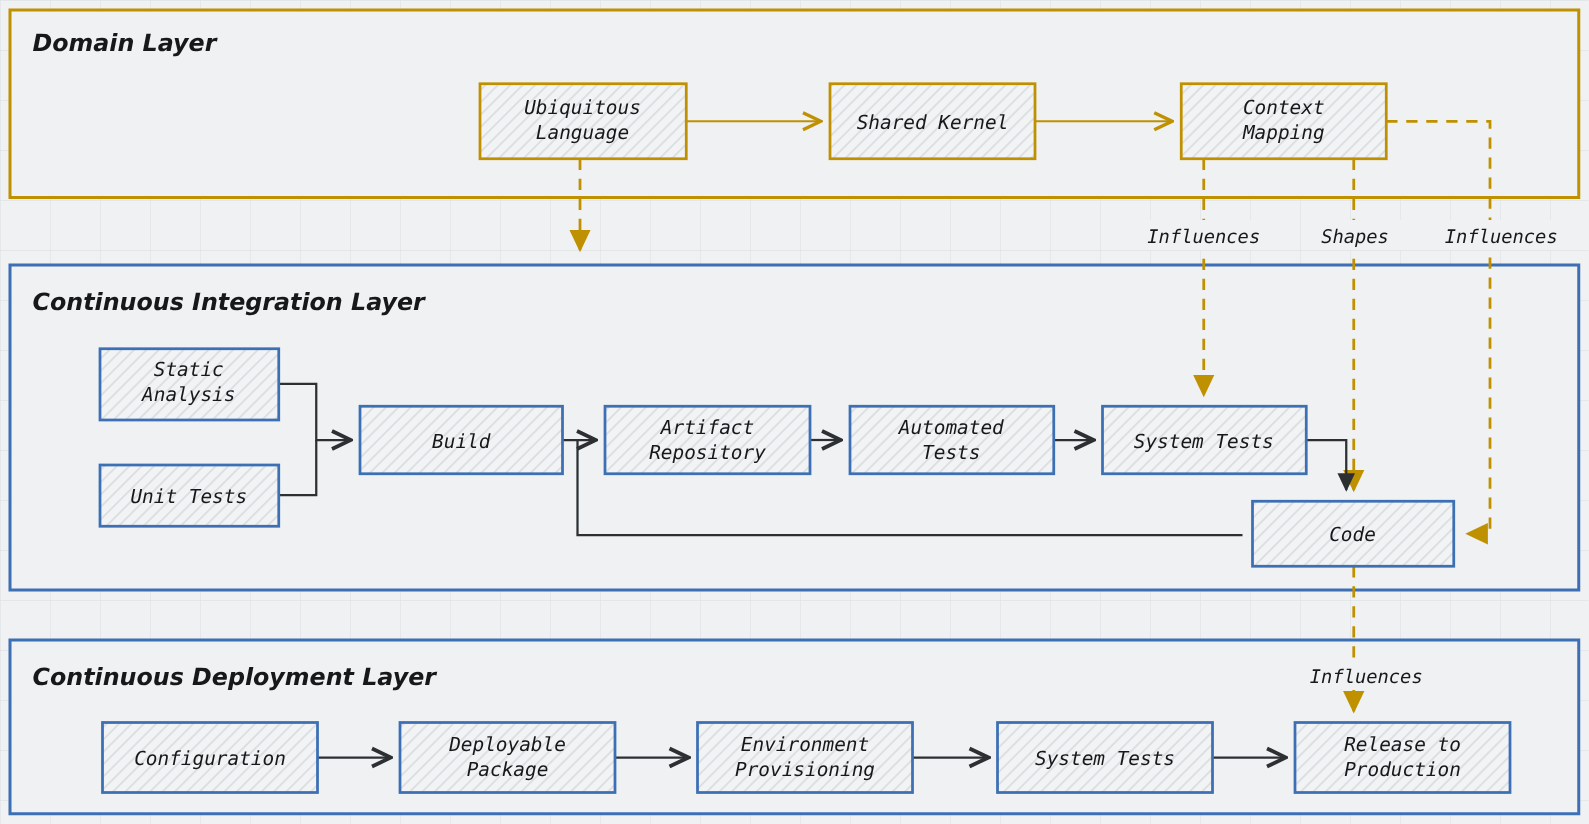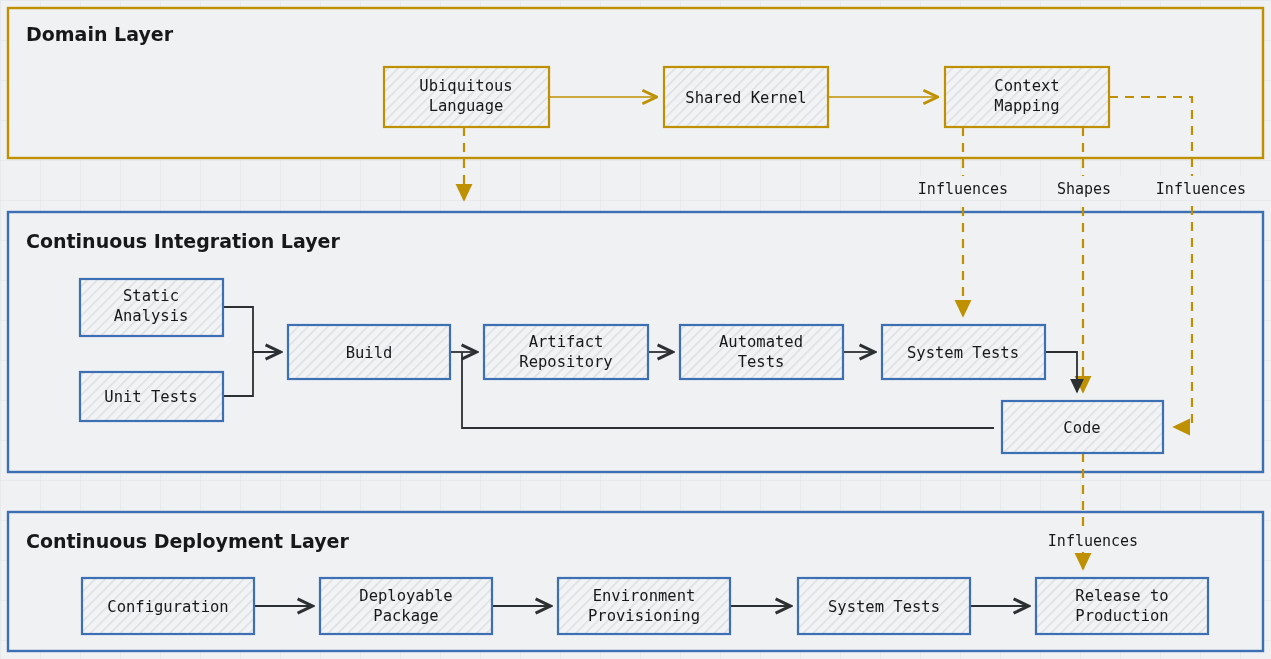--- a/index.html
+++ b/index.html
@@ -2,21 +2,21 @@
 <html><head>
 <meta charset="utf-8">
 <style>
   html,body{margin:0;padding:0;}
   body{
     width:1271px;height:659px;
     background:#eff1f2;
     font-family:"DejaVu Sans Mono", monospace;
     overflow:hidden;
   }
-  #stage{position:relative;width:1129px;height:659px;}
+  #stage{position:relative;width:1129px;height:659px;font-style:italic;}
   svg#diagram{position:absolute;left:0;top:0;width:1271px;height:659px;display:block;}
   .layer-title{
     font-family:"DejaVu Sans","Liberation Sans",sans-serif;
     font-weight:bold;font-size:19px;fill:#16181a;
   }
   .node-label{
     font-family:"DejaVu Sans Mono","Liberation Mono",monospace;
     font-size:15.5px;fill:#16181a;
   }
   .edge-label{

